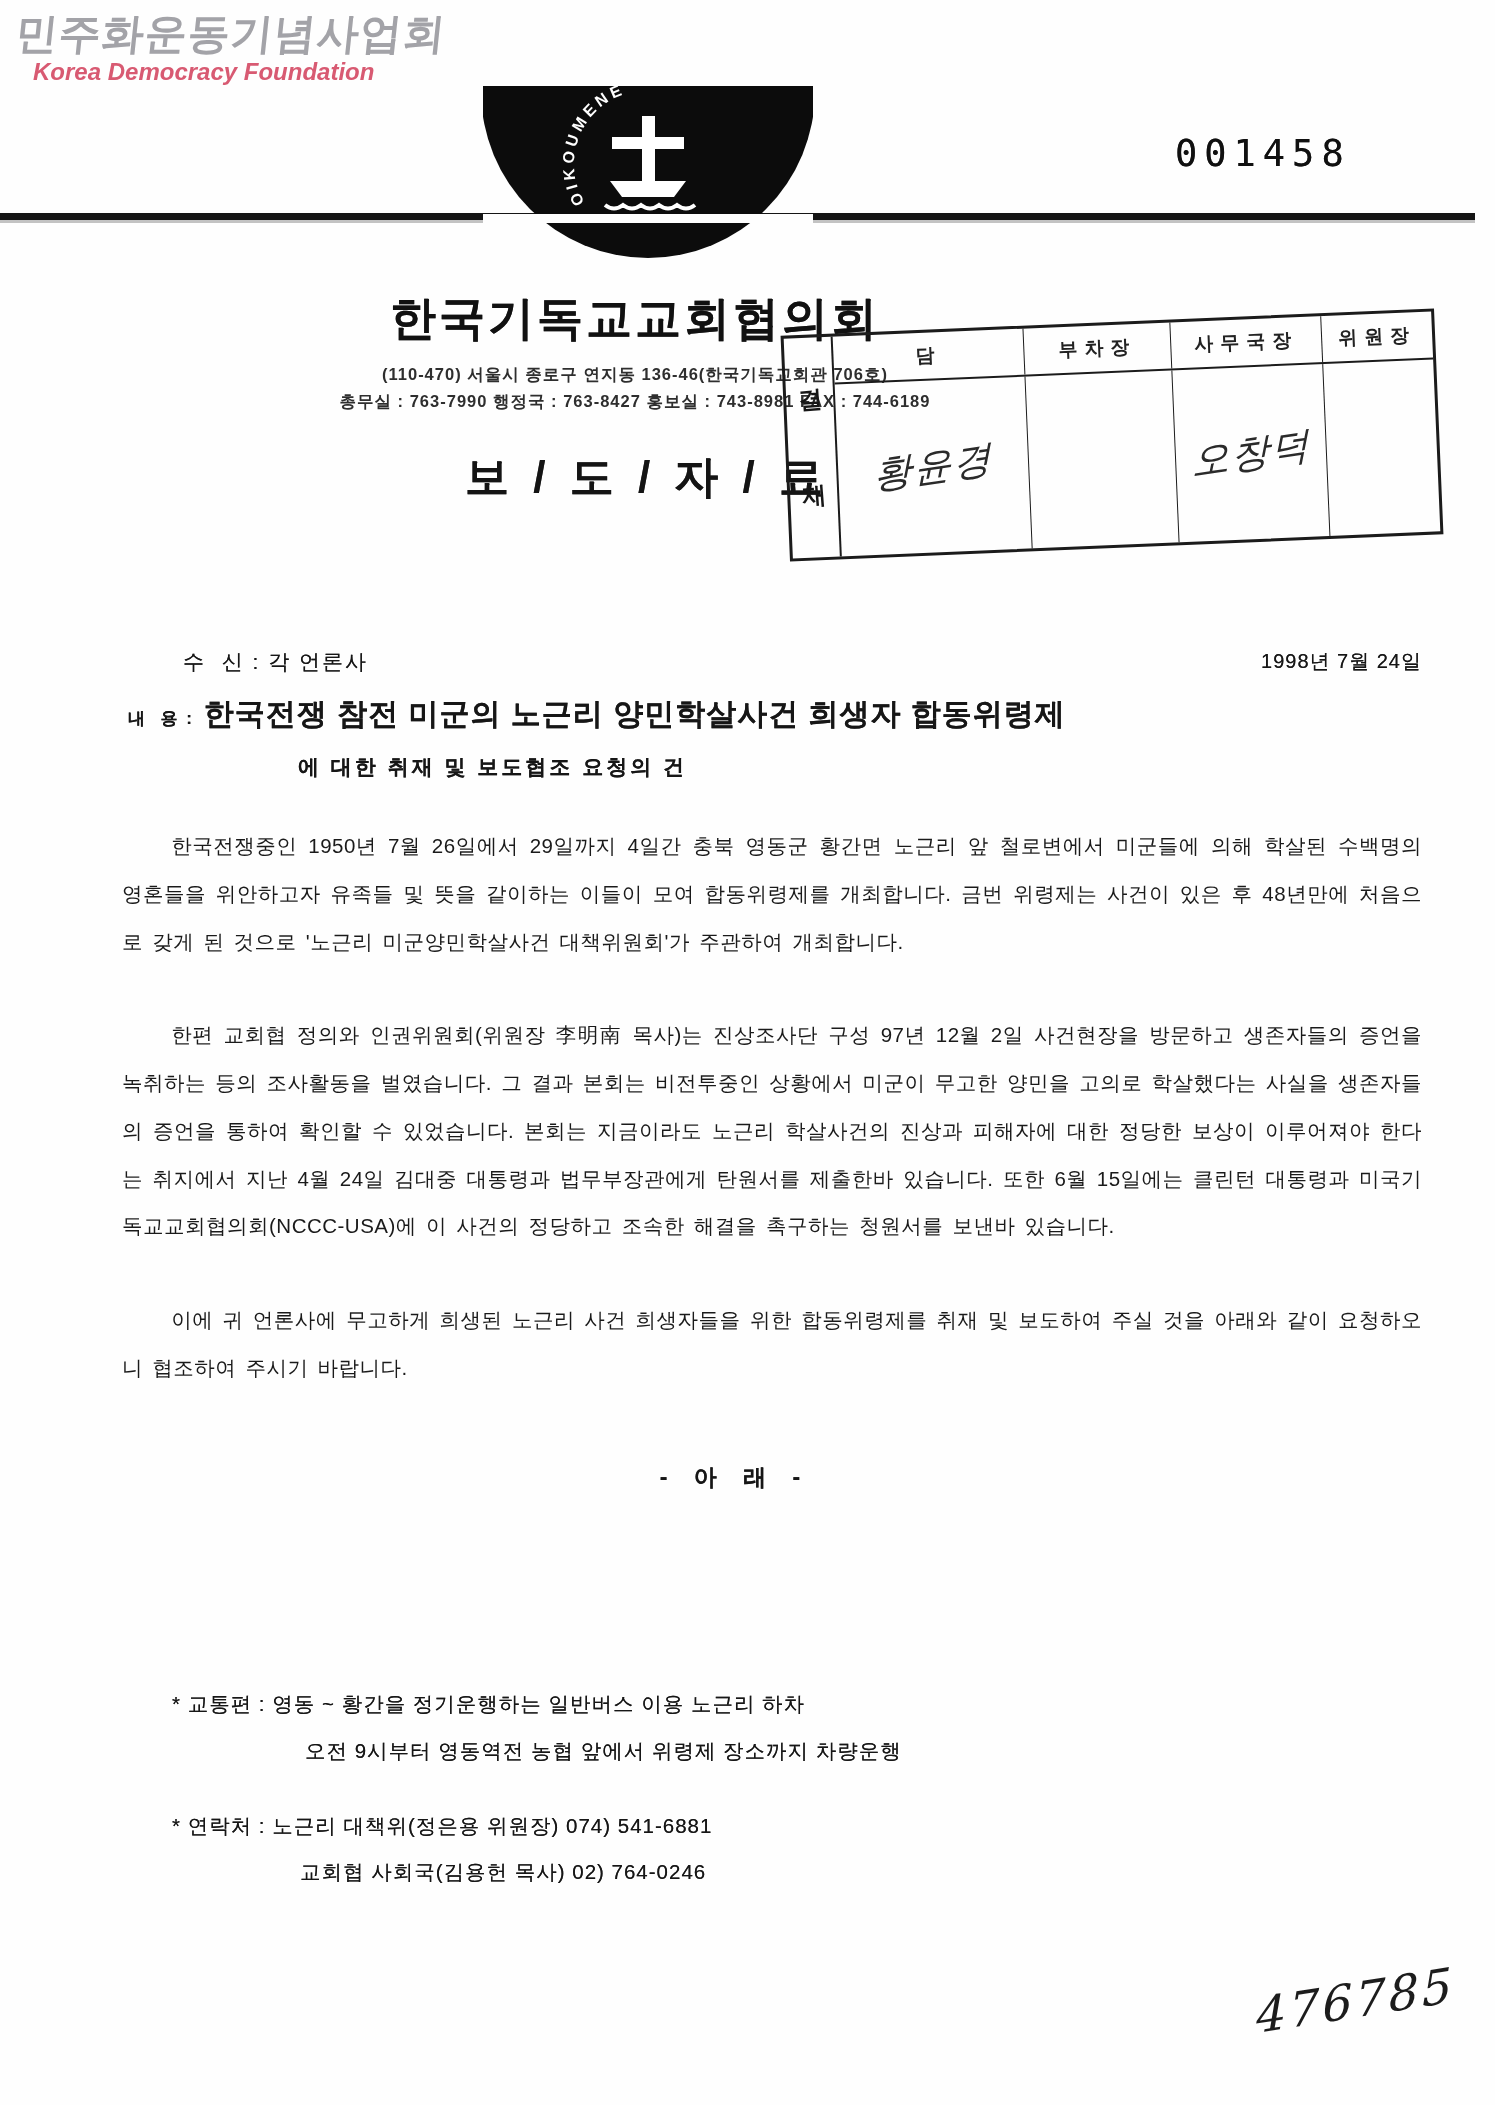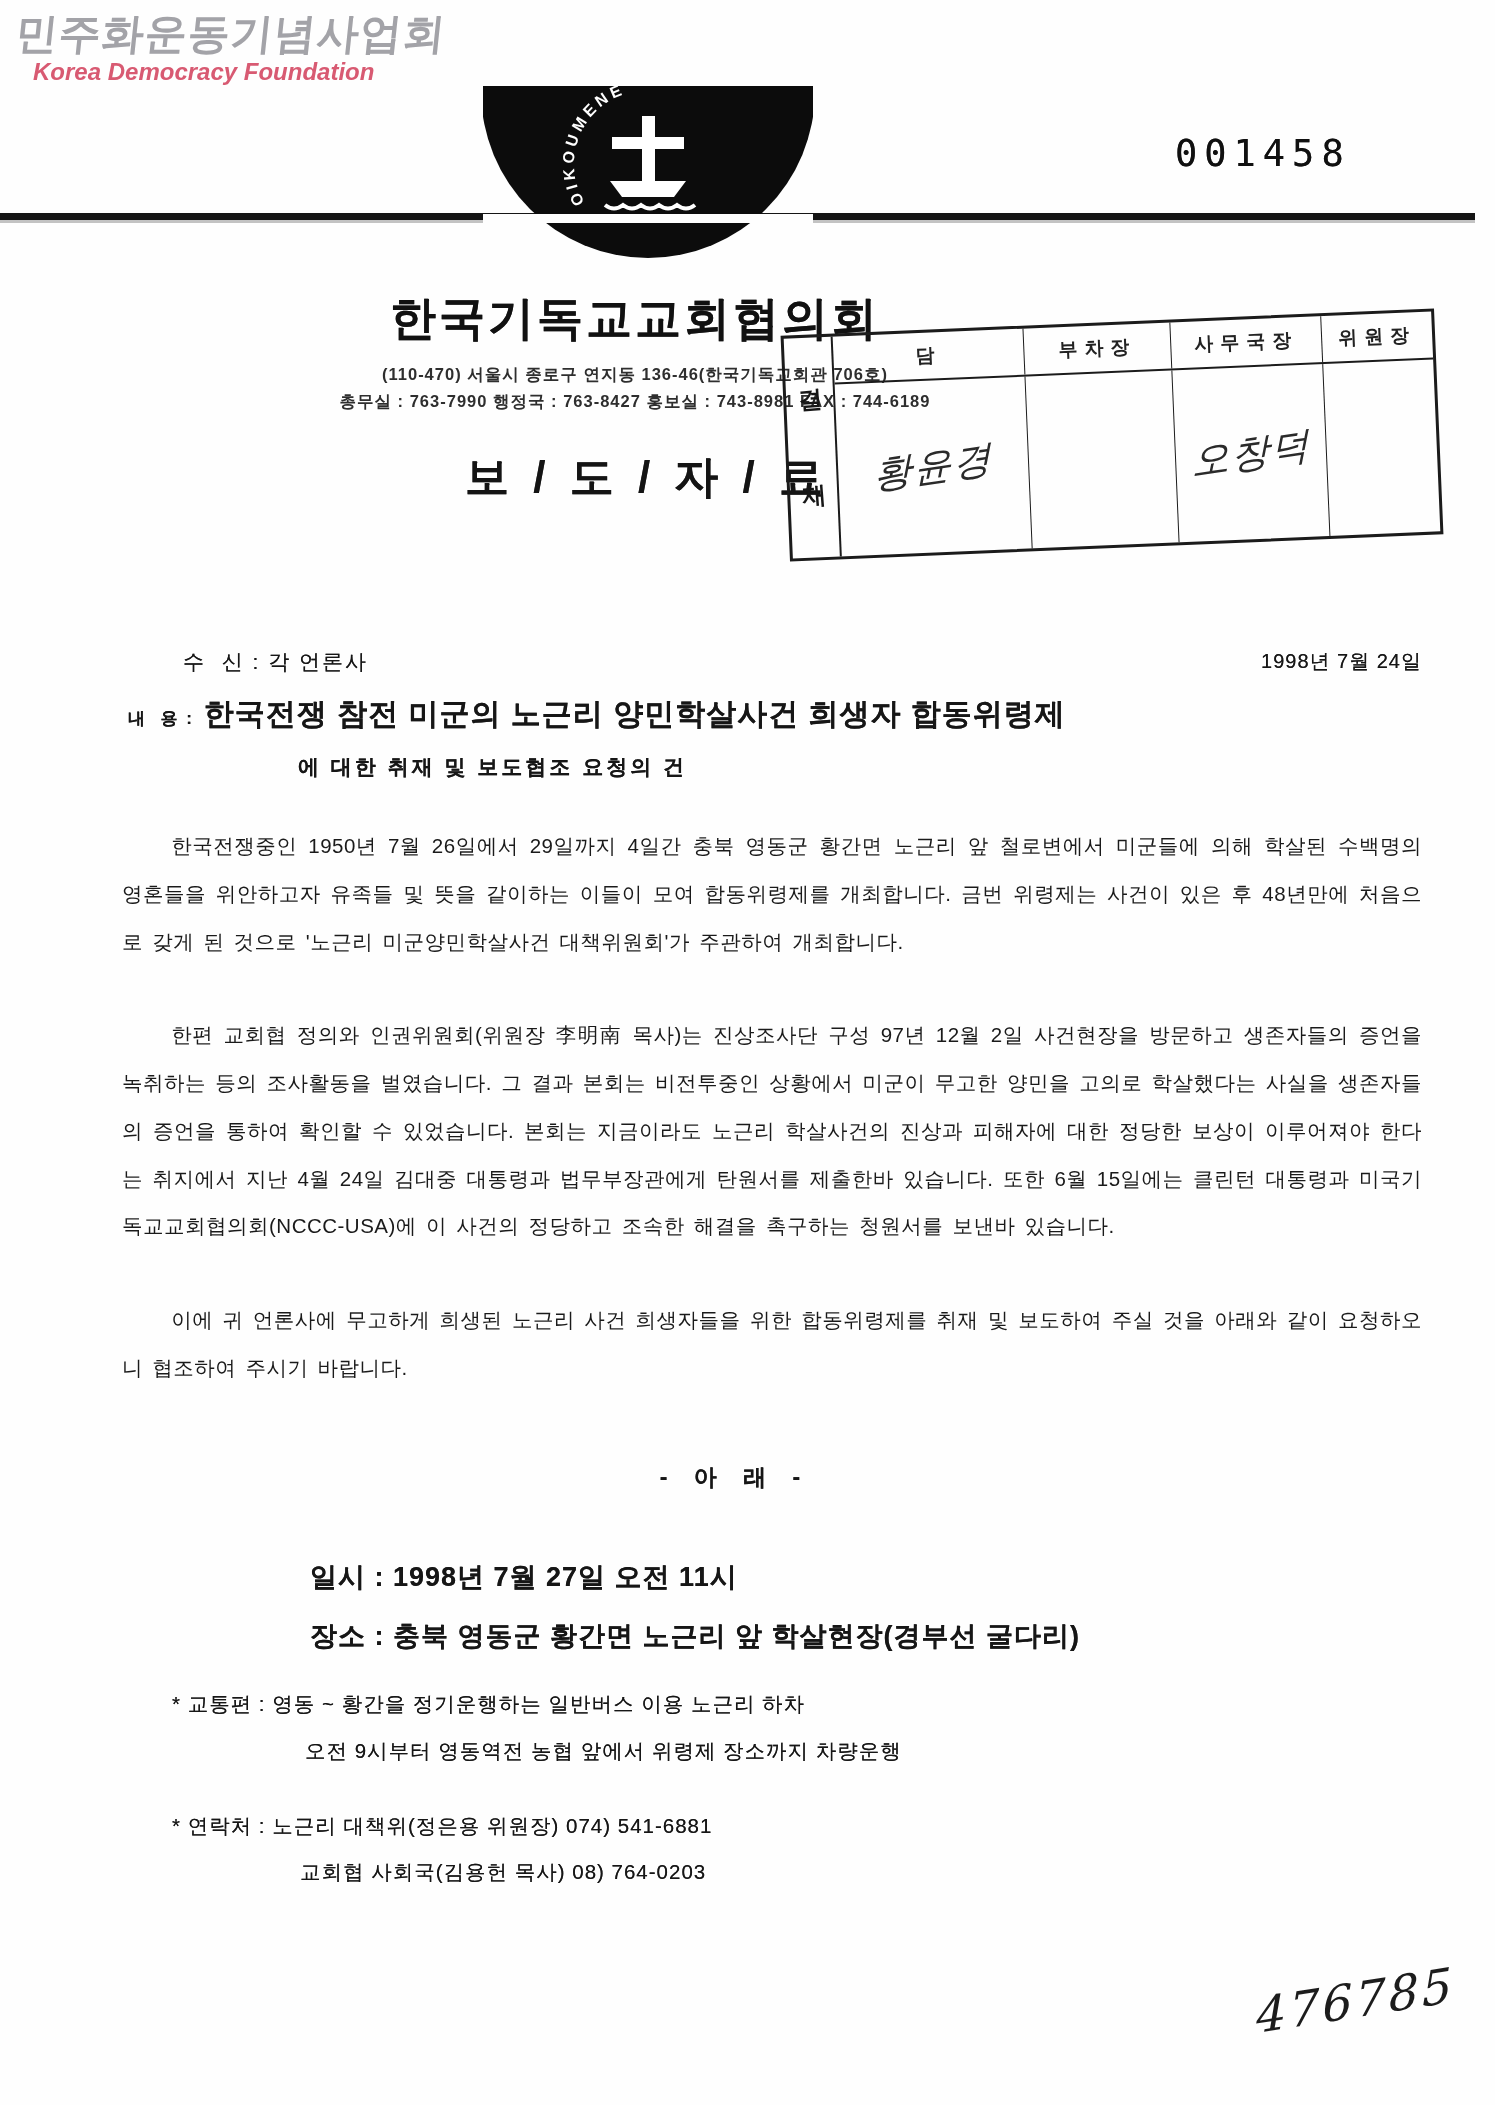--- a/index.html
+++ b/index.html
@@ -212,26 +212,22 @@
   <div class="abs subject-sub scanink">에 대한 취재 및 보도협조 요청의 건</div>
 
   <div class="abs bodytext">
     <p>한국전쟁중인 1950년 7월 26일에서 29일까지 4일간 충북 영동군 황간면 노근리 앞 철로변에서 미군들에 의해 학살된 수백명의 영혼들을 위안하고자 유족들 및 뜻을 같이하는 이들이 모여 합동위령제를 개최합니다. 금번 위령제는 사건이 있은 후 48년만에 처음으로 갖게 된 것으로 '노근리 미군양민학살사건 대책위원회'가 주관하여 개최합니다.</p>
     <p>한편 교회협 정의와 인권위원회(위원장 李明南 목사)는 진상조사단 구성 97년 12월 2일 사건현장을 방문하고 생존자들의 증언을 녹취하는 등의 조사활동을 벌였습니다. 그 결과 본회는 비전투중인 상황에서 미군이 무고한 양민을 고의로 학살했다는 사실을 생존자들의 증언을 통하여 확인할 수 있었습니다. 본회는 지금이라도 노근리 학살사건의 진상과 피해자에 대한 정당한 보상이 이루어져야 한다는 취지에서 지난 4월 24일 김대중 대통령과 법무부장관에게 탄원서를 제출한바 있습니다. 또한 6월 15일에는 클린턴 대통령과 미국기독교교회협의회(NCCC-USA)에 이 사건의 정당하고 조속한 해결을 촉구하는 청원서를 보낸바 있습니다.</p>
     <p>이에 귀 언론사에 무고하게 희생된 노근리 사건 희생자들을 위한 합동위령제를 취재 및 보도하여 주실 것을 아래와 같이 요청하오니 협조하여 주시기 바랍니다.</p>
   </div>
 
   <div class="abs below scanink">- 아   래 -</div>
 
-  <div class="abs event">
-    <div><span class="thick scanink">일시 : </span><span class="thick scanink">1998년 7월 27일 오전 11시</span></div>
-    <div><span class="thick scanink">장소 : </span><span class="thick scanink">충북 영동군 황간면 노근리 앞 학살현장(경부선 굴다리)</span></div>
-  </div>
 
   <div class="abs note1 scanink"><span>* 교통편 : </span><span>영동 ~ 황간을 정기운행하는 일반버스 이용 노근리 하차</span></div>
   <div class="abs note1b scanink">오전 9시부터 영동역전 농협 앞에서 위령제 장소까지 차량운행</div>
 
   <div class="abs note2 scanink"><span>* 연락처 : </span><span>노근리 대책위(정은용 위원장) 074) 541-6881</span></div>
-  <div class="abs note2b scanink">교회협 사회국(김용헌 목사) 08) 764-0203</div>
+  <div class="abs note2b scanink">교회협 사회국(김용헌 목사) 02) 764-0246</div>
 
   <div class="abs serial">476785</div>
 
 </div>
 
 </body></html>

